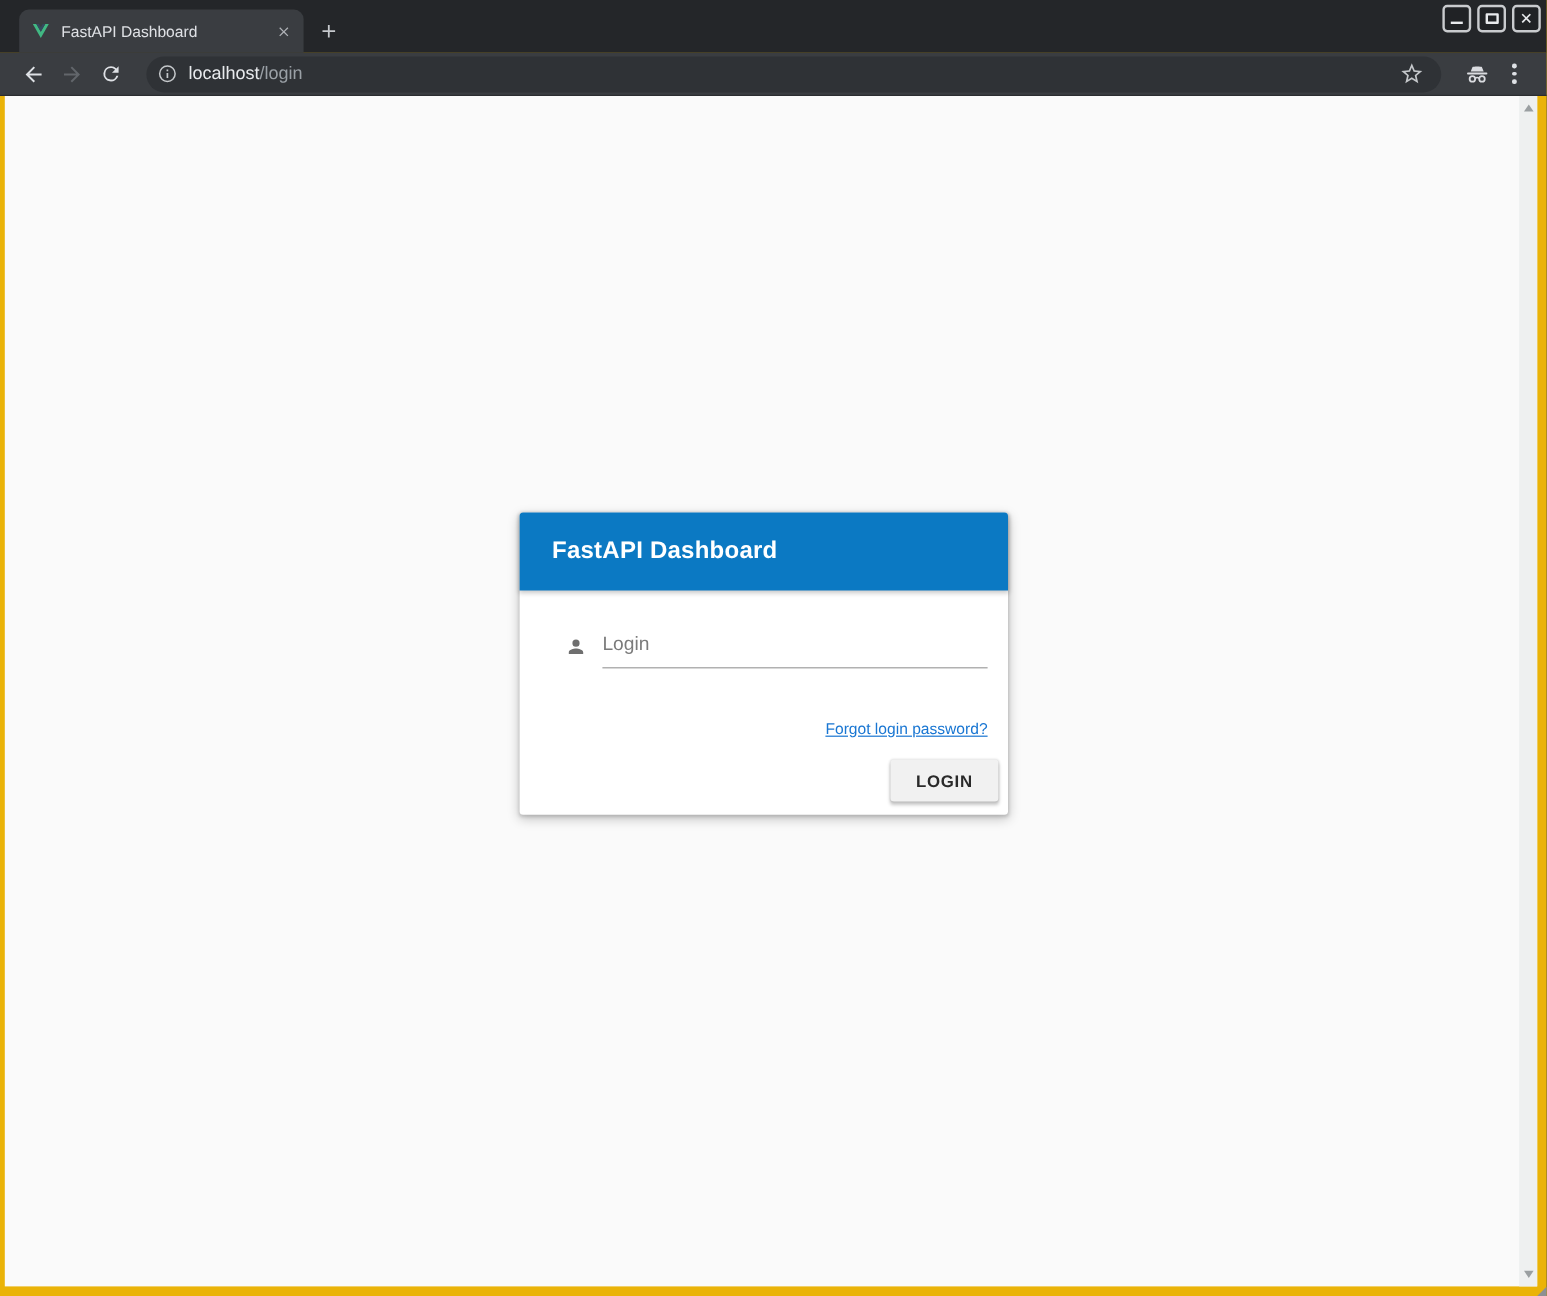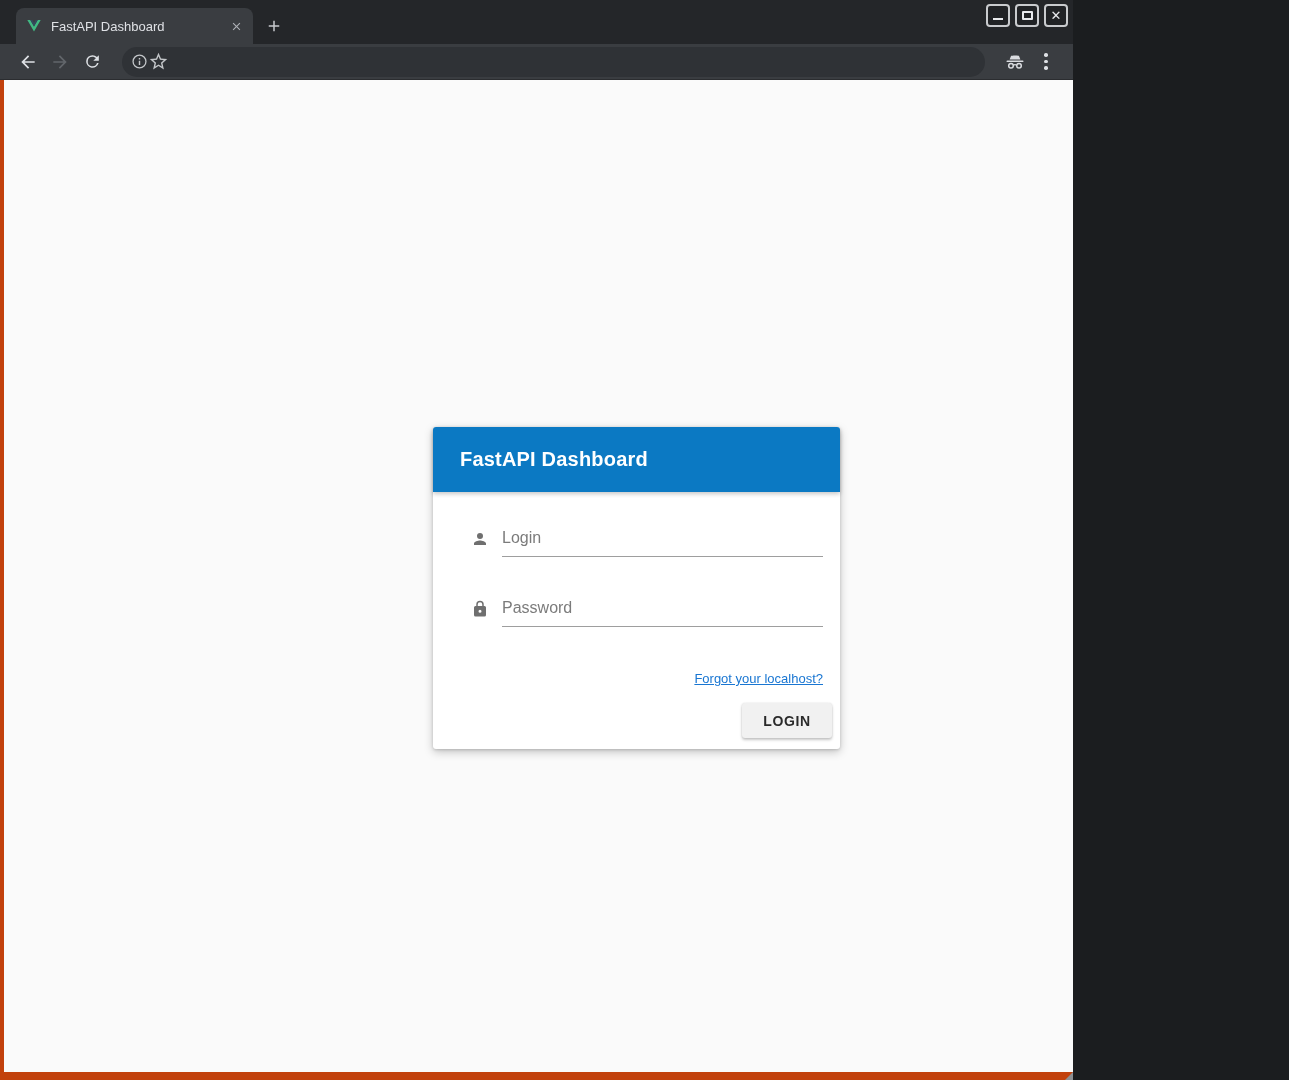--- a/index.html
+++ b/index.html
@@ -4,21 +4,21 @@
 <style>
   :root{
     --header-blue:#0b79c3;
     --link-blue:#1976d2;
     --page-bg:#fafafa;
   }
   *{box-sizing:border-box;margin:0;padding:0;}
   html,body{width:1289px;height:1080px;overflow:hidden;}
   body{font-family:"Liberation Sans","DejaVu Sans",sans-serif;background:#1b1d1f;}
 
-  .window{position:relative;width:1073px;height:1080px;background:#c2410c;overflow:hidden;}
+  .window{position:relative;width:1289px;height:1080px;background:#eab308;overflow:hidden;}
 
   
   .titlebar{position:absolute;left:0;top:0;width:100%;height:44px;background:#242629;}
   .tab{position:absolute;left:16px;top:8px;width:237px;height:36px;background:#3a3d41;
        border-radius:8px 8px 0 0;display:flex;align-items:center;padding:0 8px 0 10px;cursor:default;}
   .favicon{width:16px;height:16px;flex:0 0 16px;}
   .tab-title{flex:1;margin-left:9px;font-size:13px;color:#dfe1e5;white-space:nowrap;overflow:hidden;}
   .tab-close{width:18px;height:18px;display:flex;align-items:center;justify-content:center;
              color:#aeb1b6;border-radius:50%;flex:0 0 18px;}
   .new-tab{position:absolute;left:261px;top:13px;width:26px;height:26px;display:flex;
@@ -140,20 +140,21 @@
           <path fill="currentColor" d="M17.65 6.35A7.96 7.96 0 0 0 12 4a8 8 0 1 0 7.73 10h-2.08A6 6 0 1 1 12 6c1.66 0 3.14.69 4.22 1.78L13 11h7V4l-2.35 2.35z"></path>
         </svg>
     </span>
 
     <div class="omnibox">
       <span class="info-icon">
         <svg viewBox="0 0 24 24" width="17" height="17">
             <path fill="currentColor" d="M12 2a10 10 0 1 0 0 20 10 10 0 0 0 0-20zm0 18.2A8.2 8.2 0 1 1 20.2 12 8.2 8.2 0 0 1 12 20.2zM11 9h2V7h-2v2zm0 8h2v-6h-2v6z"></path>
           </svg>
       </span>
+      <span class="url"><span class="url-host">localhost</span><span class="url-path">/login</span></span>
       <span class="star-icon">
         <svg viewBox="0 0 24 24" width="21" height="21">
             <path fill="currentColor" d="M22 9.24l-7.19-.62L12 2 9.19 8.63 2 9.24l5.46 4.73L5.82 21 12 17.27 18.18 21l-1.63-7.03L22 9.24zM12 15.4l-3.76 2.27 1-4.28-3.32-2.88 4.38-.38L12 6.1l1.71 4.04 4.38.38-3.32 2.88 1 4.28L12 15.4z"></path>
           </svg>
       </span>
     </div>
 
     <span class="incognito-icon">
       <svg viewBox="0 0 24 24" width="24" height="24">
         <path fill="currentColor" d="M12 5.5c-1.6 0-3.9.35-3.9.35L6.6 9.6h10.8l-1.5-3.75S13.6 5.5 12 5.5z"></path>
@@ -182,33 +183,23 @@
           <span class="field-icon">
             <svg viewBox="0 0 24 24" width="18" height="18">
                 <path fill="currentColor" d="M12 12a4 4 0 1 0-4-4 4 4 0 0 0 4 4zm0 2c-2.67 0-8 1.34-8 4v2h16v-2c0-2.66-5.33-4-8-4z"></path>
               </svg>
           </span>
           <span class="field-input">
             <input type="text" placeholder="Login" style="">
           </span>
         </div>
 
-        <div class="field-row">
-          <span class="field-icon">
-            <svg viewBox="0 0 24 24" width="18" height="18">
-                <path fill="currentColor" d="M18 8h-1V6a5 5 0 0 0-10 0v2H6a2 2 0 0 0-2 2v10a2 2 0 0 0 2 2h12a2 2 0 0 0 2-2V10a2 2 0 0 0-2-2zm-6 9a2 2 0 1 1 2-2 2 2 0 0 1-2 2zM9 8V6a3 3 0 0 1 6 0v2z"></path>
-              </svg>
-          </span>
-          <span class="field-input">
-            <input type="text" placeholder="Password" style="">
-          </span>
-        </div>
 
         <div class="forgot-row">
-          <a class="forgot-link">Forgot your localhost?</a>
+          <a class="forgot-link">Forgot login password?</a>
         </div>
 
         <div class="actions">
           <button class="login-btn">LOGIN</button>
         </div>
 
       </div>
     </div>
 
     <div class="scrollbar">

